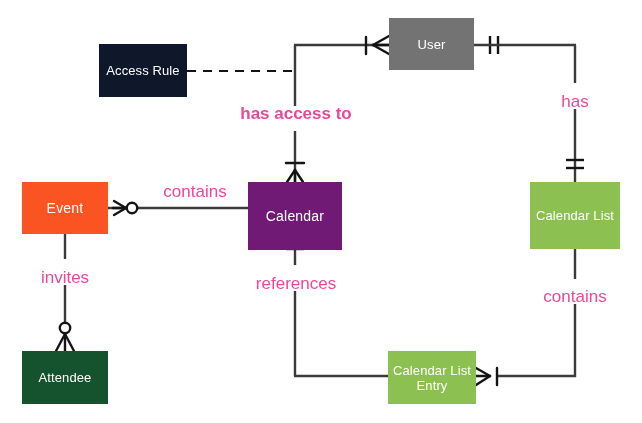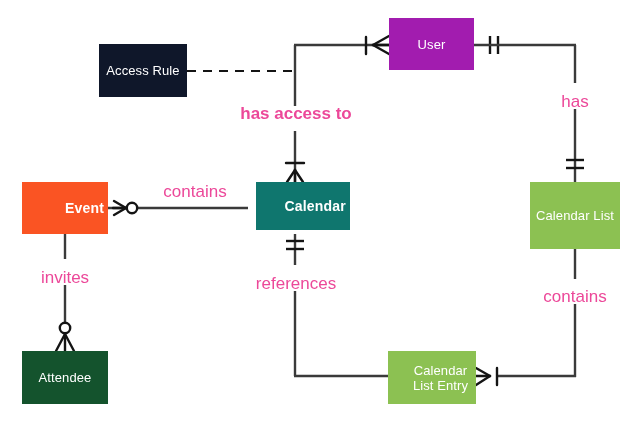--- a/index.html
+++ b/index.html
@@ -35,23 +35,22 @@
     color: #ffffff;
     font-size: 13px;
     line-height: 15px;
     font-weight: 400;
     letter-spacing: 0.1px;
     z-index: 3;
     padding: 2px 4px;
   }
   .entity.strong {
     font-size: 14px;
-    font-weight: 700;
+    font-weight: 400;
     letter-spacing: 0.2px;
-    justify-content: flex-end;
   }
   .rel-label {
     position: absolute;
     color: #ec4899;
     font-size: 17px;
     line-height: 15px;
     white-space: nowrap;
     background: #ffffff;
     padding: 0 4px;
     z-index: 2;
@@ -156,41 +155,41 @@
         <line x1="490" y1="376" x2="476" y2="368"></line>
         <line x1="490" y1="376" x2="476" y2="385"></line>
       </g>
     </g>
   </svg>
 
   <div class="entity" id="ent-access-rule" style="left: 99px; top: 44px; width: 88px; height: 53px; background: #0f172a;">
     <span>Access Rule</span>
   </div>
 
-  <div class="entity" id="ent-user" style="left: 389px; top: 18px; width: 85px; height: 52px; background: #a21caf;">
+  <div class="entity" id="ent-user" style="left: 389px; top: 18px; width: 85px; height: 52px; background: #737373;">
     <span>User</span>
   </div>
 
   <div class="entity strong" id="ent-event" style="left: 22px; top: 182px; width: 86px; height: 52px; background: rgb(250, 84, 35);">
     <span>Event</span>
   </div>
 
-  <div class="entity strong" id="ent-calendar" style="left: 256px; top: 182px; width: 94px; height: 48px; background: #0f766e;">
+  <div class="entity strong" id="ent-calendar" style="left: 248px; top: 182px; width: 94px; height: 68px; background: #701a75;">
     <span>Calendar</span>
   </div>
 
   <div class="entity" id="ent-calendar-list" style="left: 530px; top: 182px; width: 90px; height: 67px; background: rgb(140, 193, 82);">
     <span>Calendar List</span>
   </div>
 
   <div class="entity" id="ent-attendee" style="left: 22px; top: 351px; width: 86px; height: 53px; background: #14532d;">
     <span>Attendee</span>
   </div>
 
-  <div class="entity" id="ent-calendar-list-entry" style="left: 388px; top: 351px; width: 88px; height: 53px; background: rgb(140, 193, 82); padding-left: 21px;">
+  <div class="entity" id="ent-calendar-list-entry" style="left: 388px; top: 351px; width: 88px; height: 53px; background: rgb(140, 193, 82);">
     <span>Calendar List Entry</span>
   </div>
 
   <div class="rel-label center" id="lab-contains-ec" style="left: 195px; top: 184px;">contains</div>
 
   <div class="rel-label center" id="lab-has-access" style="left: 296px; top: 106px; font-weight: bold;">has access to</div>
 
   <div class="rel-label center" id="lab-invites" style="left: 65px; top: 270px;">invites</div>
 
   <div class="rel-label center" id="lab-references" style="left: 296px; top: 276px;">references</div>

